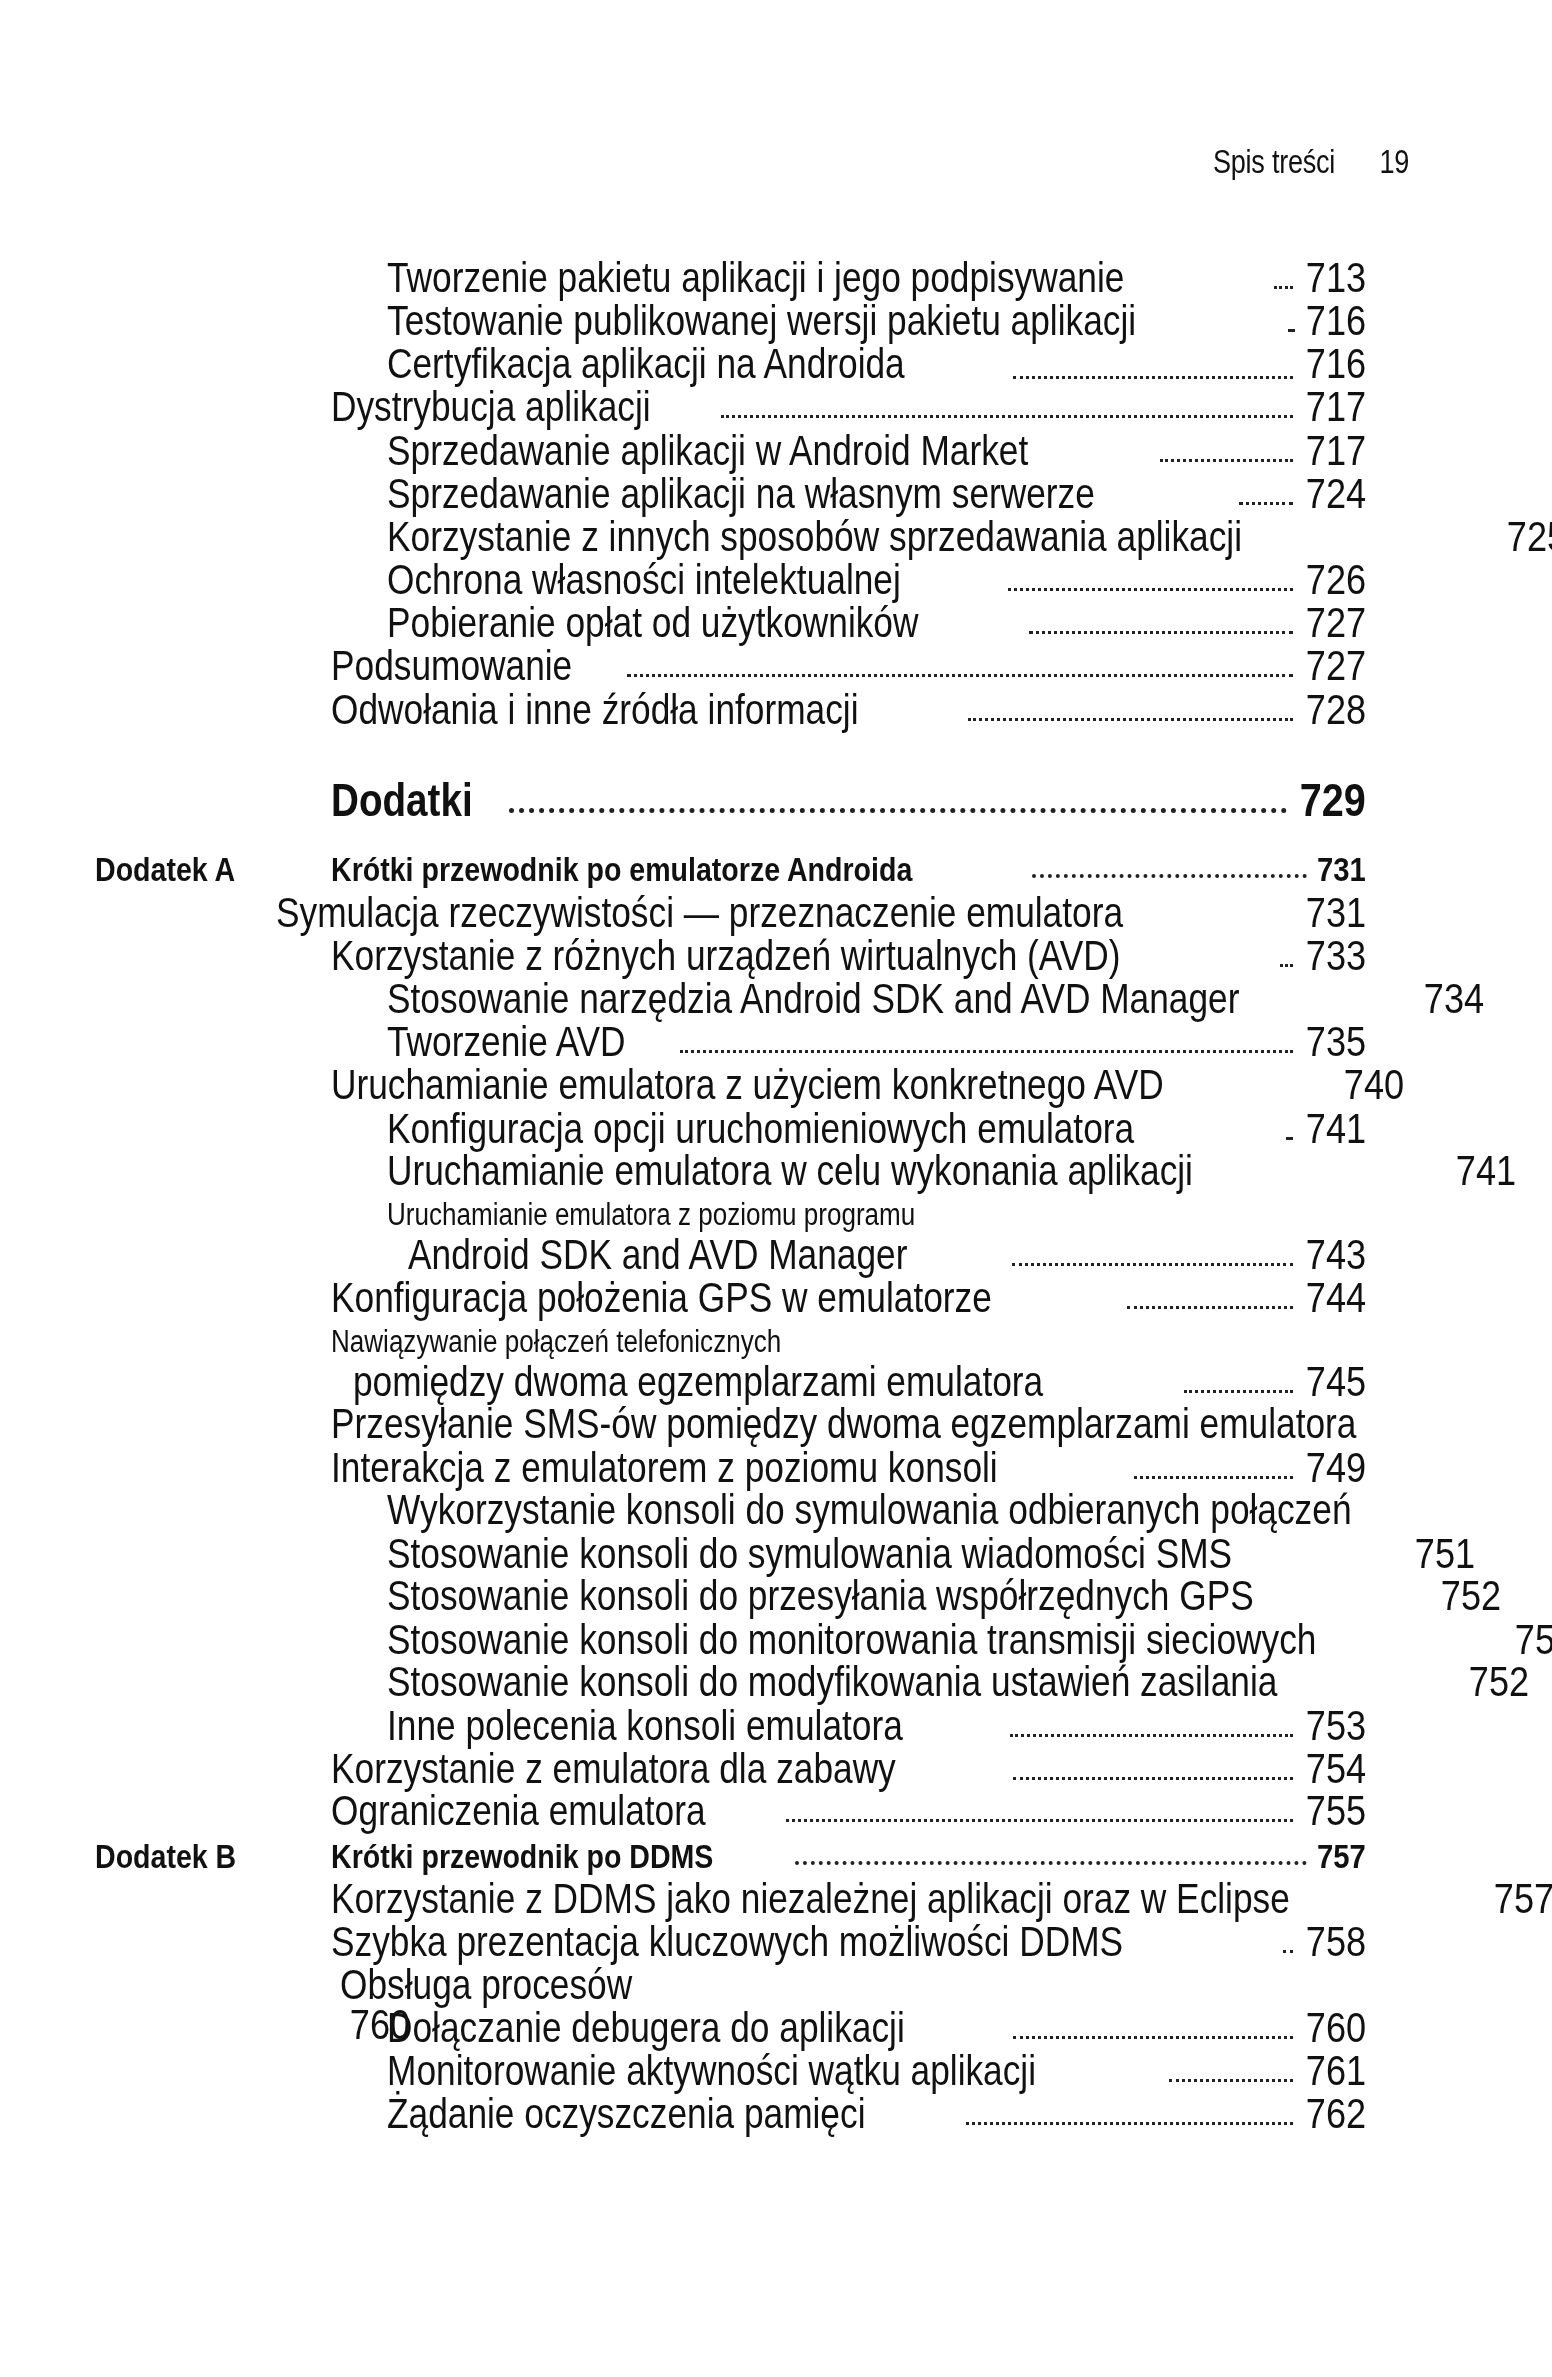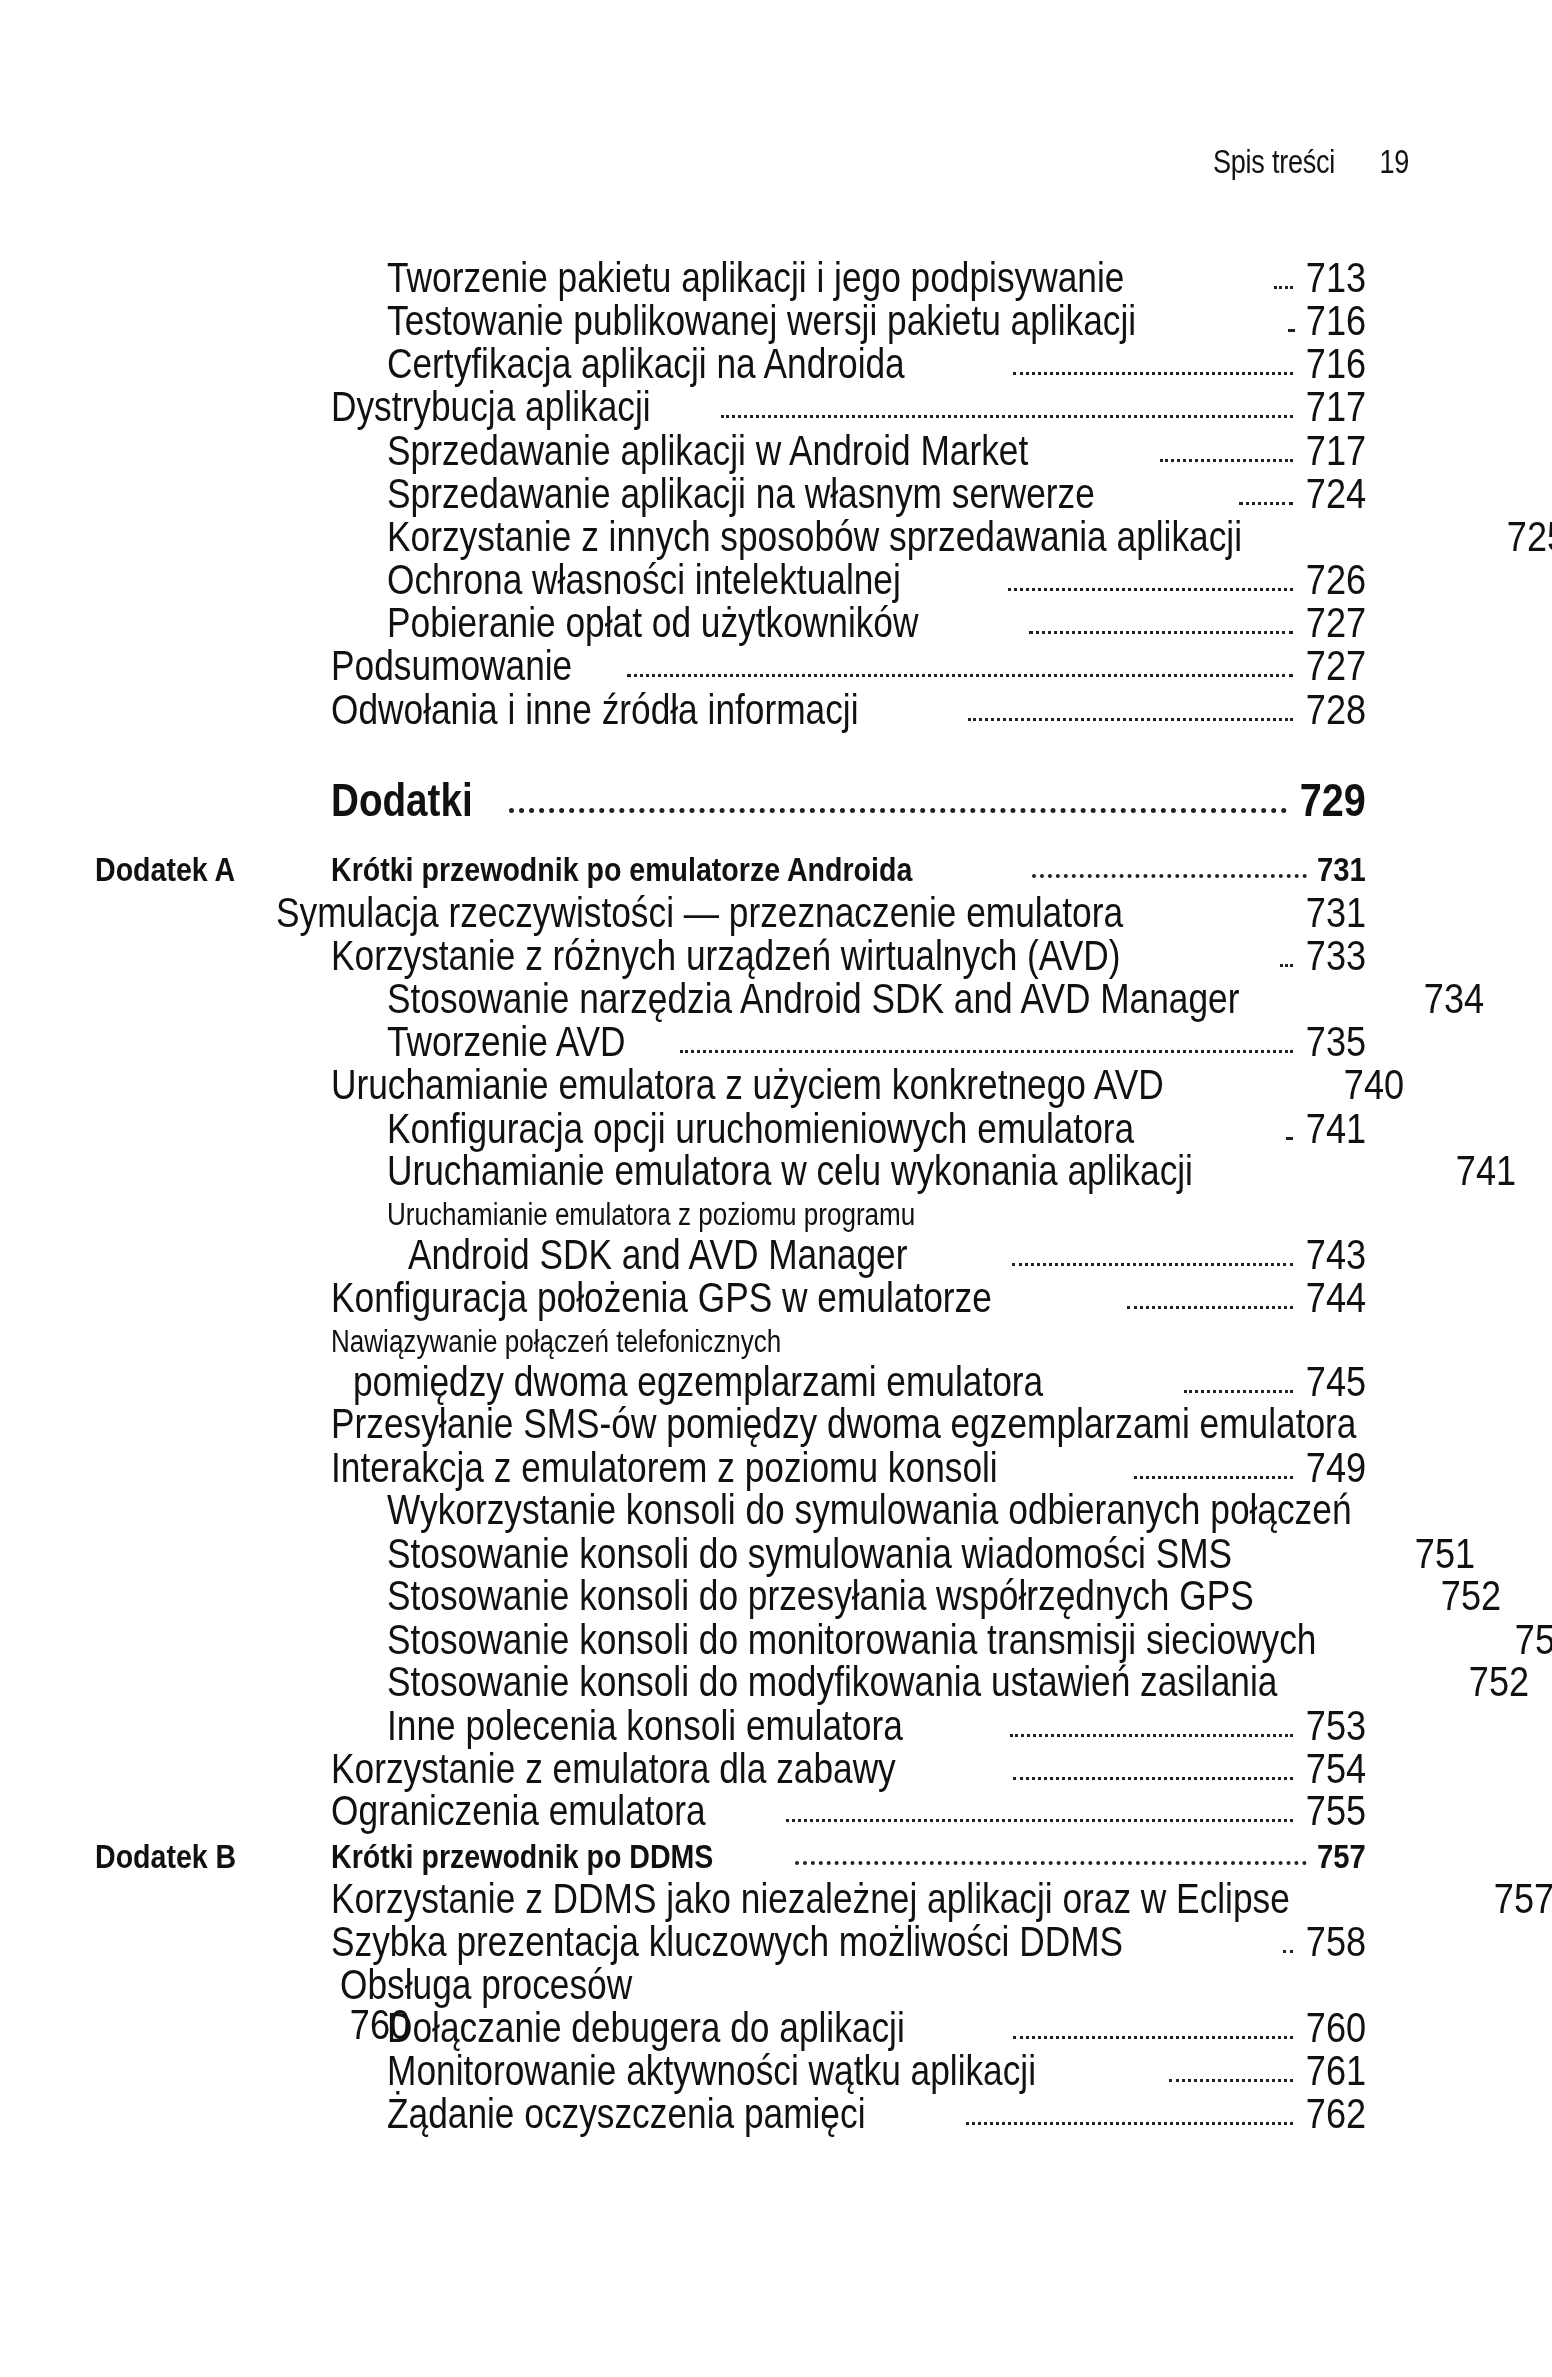--- a/index.html
+++ b/index.html
@@ -52,21 +52,21 @@
   <div class="entry" style="left:387px; right:186px; top:259px;">
     <span class="label">Tworzenie pakietu aplikacji i jego podpisywanie</span>
     <span class="leader"></span>
     <span class="page">713</span>
   </div>
   <div class="entry" style="left:387px; right:186px; top:302px;">
     <span class="label">Testowanie publikowanej wersji pakietu aplikacji</span>
     <span class="leader"></span>
     <span class="page">716</span>
   </div>
-  <div class="entry" style="left:387px; right:186px; top:345px;">
+  <div class="entry" style="left:387px; right:186px; top:345px;align-items:flex-end;">
     <span class="label">Certyfikacja aplikacji na Androida</span>
     <span class="leader"></span>
     <span class="page">716</span>
   </div>
   <div class="entry" style="left:331px; right:186px; top:388px;">
     <span class="label">Dystrybucja aplikacji</span>
     <span class="leader"></span>
     <span class="page">717</span>
   </div>
   <div class="entry" style="left:387px; right:186px; top:432px;">

